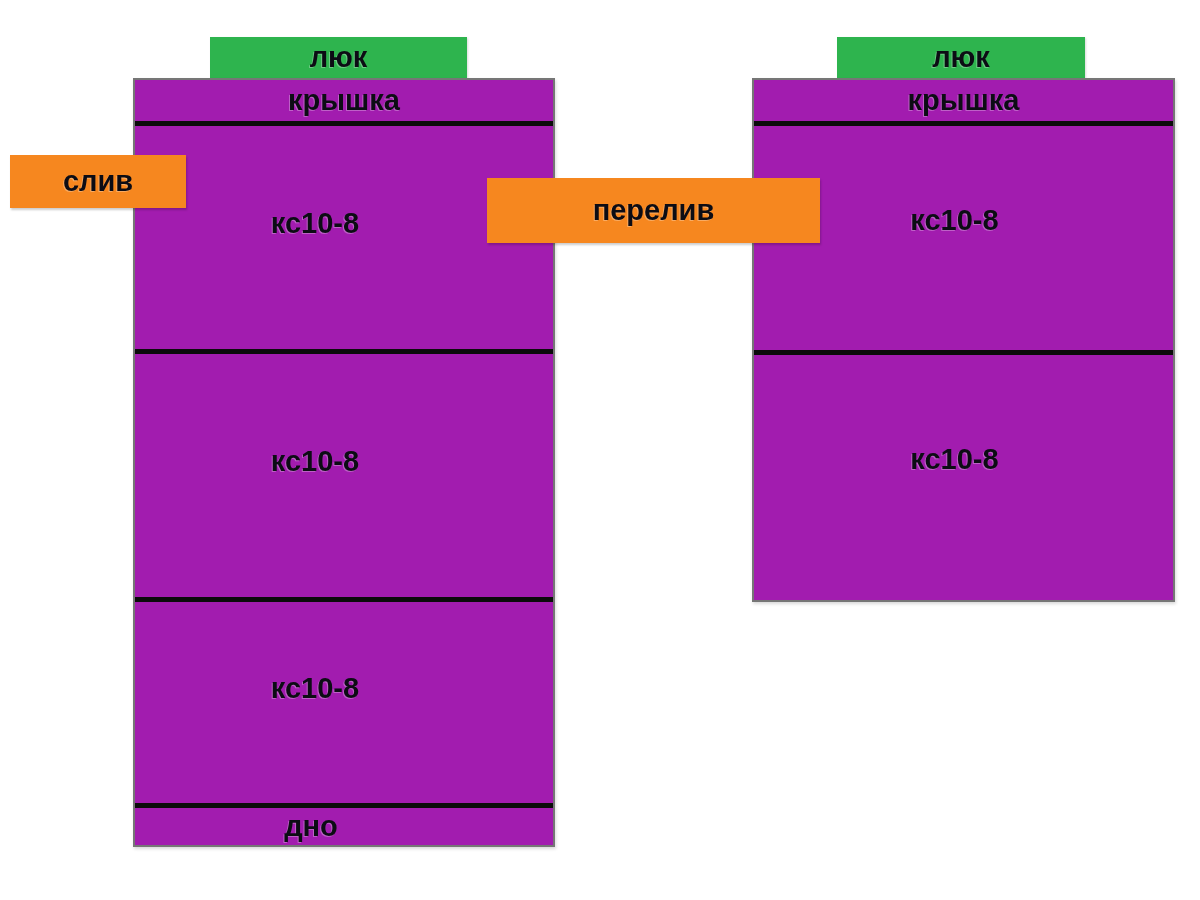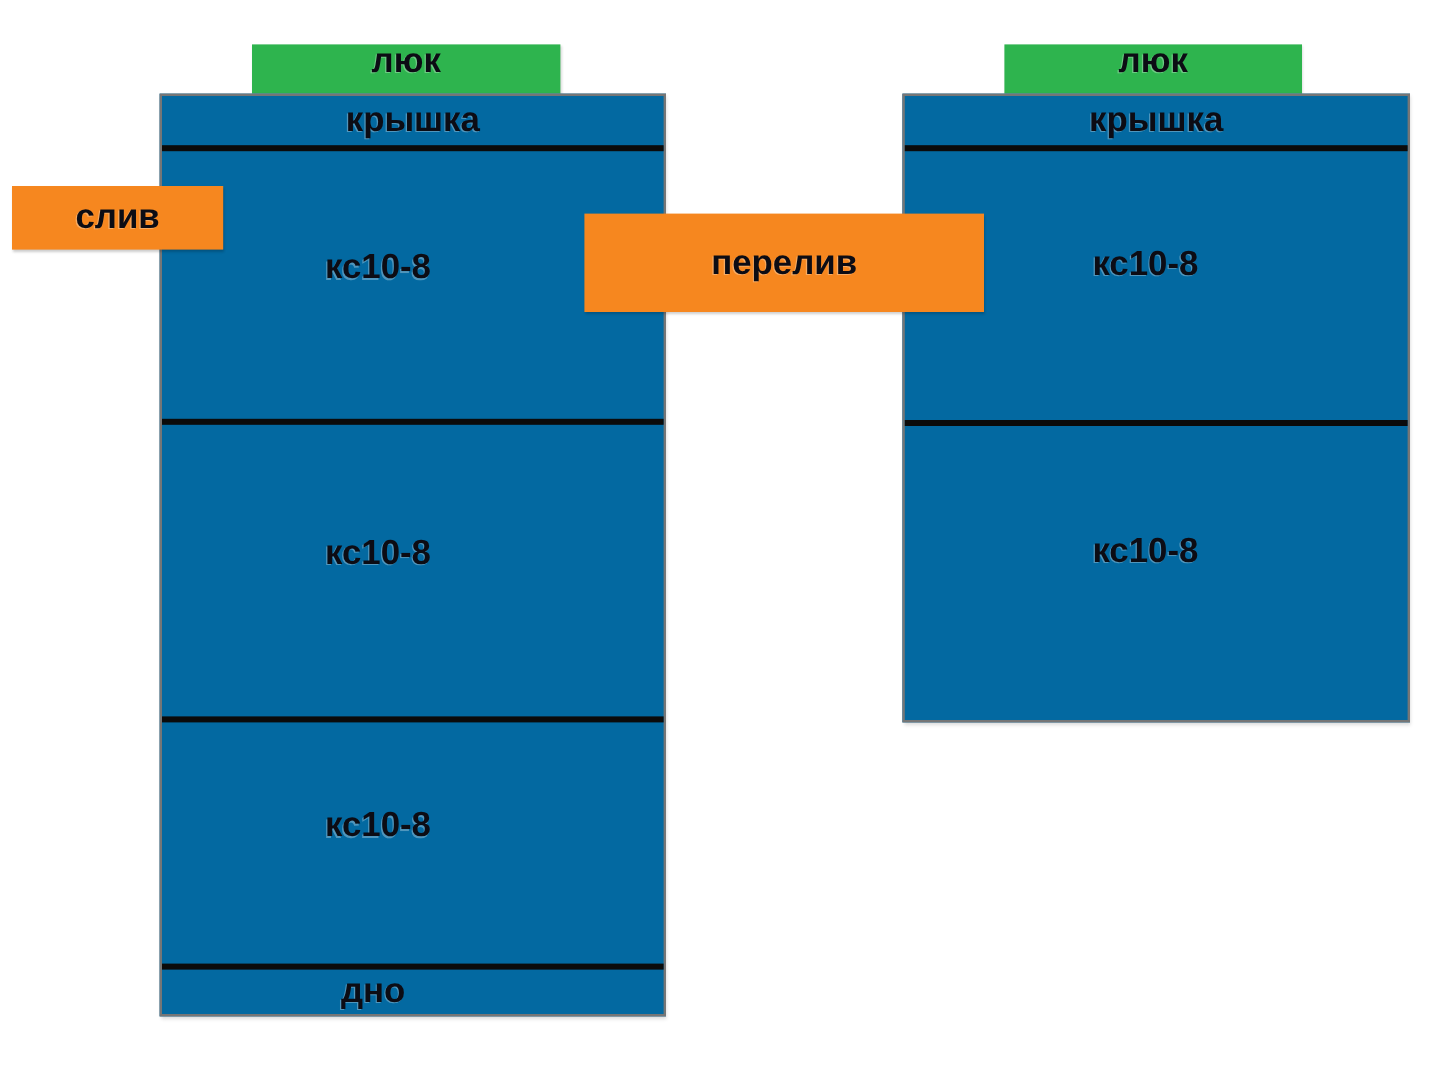--- a/index.html
+++ b/index.html
@@ -11,21 +11,21 @@
   .canvas {
     position: relative;
     width: 1200px;
     height: 900px;
     background: #ffffff;
     overflow: hidden;
   }
   
   .tank {
     position: absolute;
-    background: #0369a1;
+    background: #a21caf;
     border: 2px solid #767676;
     box-sizing: border-box;
     display: flex;
     flex-direction: column;
     box-shadow: 1px 2px 3px rgba(0,0,0,0.15);
   }
   .tank-left  { left: 133px; top: 78px; width: 422px; height: 769px; }
   .tank-right { left: 752px; top: 78px; width: 423px; height: 524px; }
 
   .hline {
@@ -61,38 +61,39 @@
   .lt-ring2 { height: 243px; }
   .lt-ring3 { height: 201px; }
   .rt-ring1 { height: 224px; }
   .rt-ring2 { flex: 1; }
 
   
   .hatch {
     position: absolute;
     background: #2eb44e;
     display: flex;
+    align-items: center;
     justify-content: center;
     box-shadow: 1px 1px 2px rgba(0,0,0,0.15);
   }
   .hatch-left  { left: 210px; top: 37px; width: 257px; height: 41px; }
   .hatch-right { left: 837px; top: 37px; width: 248px; height: 41px; }
 
   
   .callout {
     position: absolute;
     background: #f6871f;
     display: flex;
     align-items: center;
     justify-content: center;
     z-index: 5;
     box-shadow: 1px 2px 2px rgba(0,0,0,0.20);
   }
   .callout-drain    { left: 10px;  top: 155px; width: 176px; height: 53px; }
-  .callout-overflow { left: 487px; top: 178px; width: 333px; height: 82px; }
+  .callout-overflow { left: 487px; top: 178px; width: 333px; height: 65px; }
 </style>
 </head>
 <body>
 
 <div class="canvas">
 
   <div class="hatch hatch-left">
     <span class="t-label">люк</span>
   </div>
 

